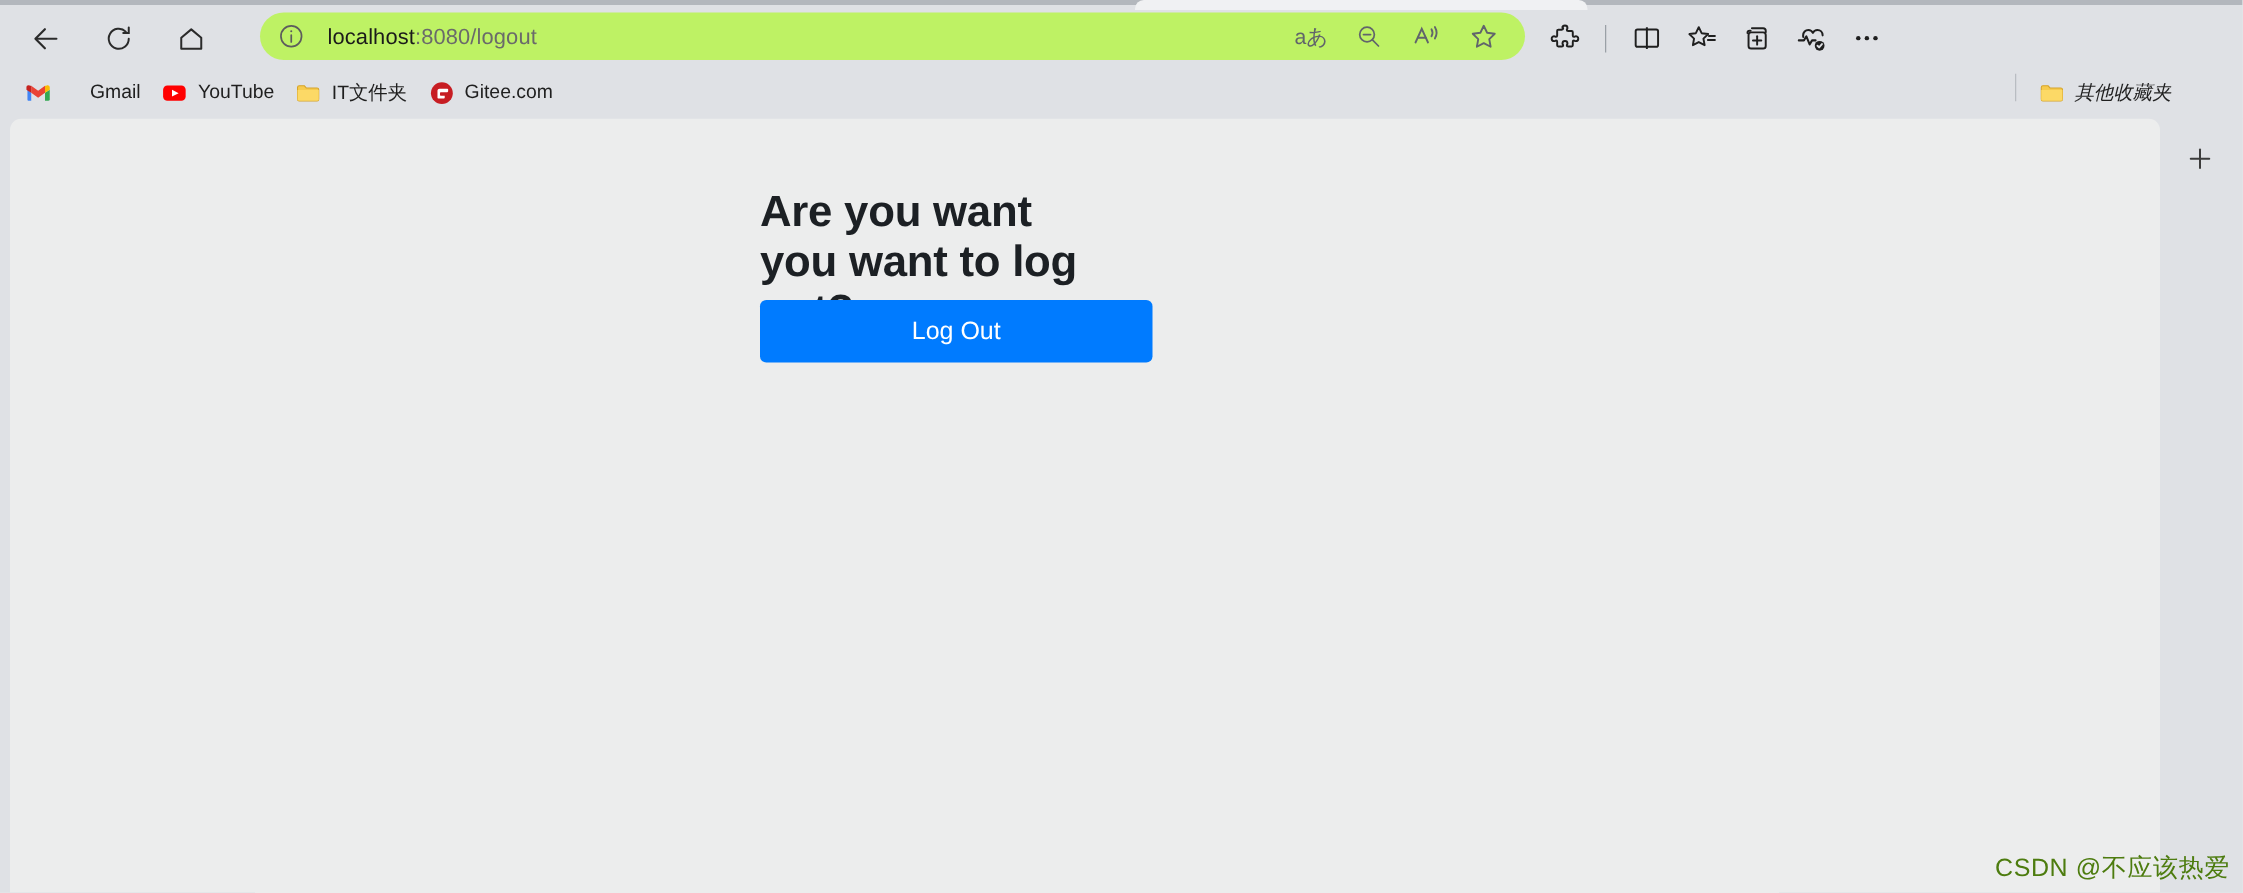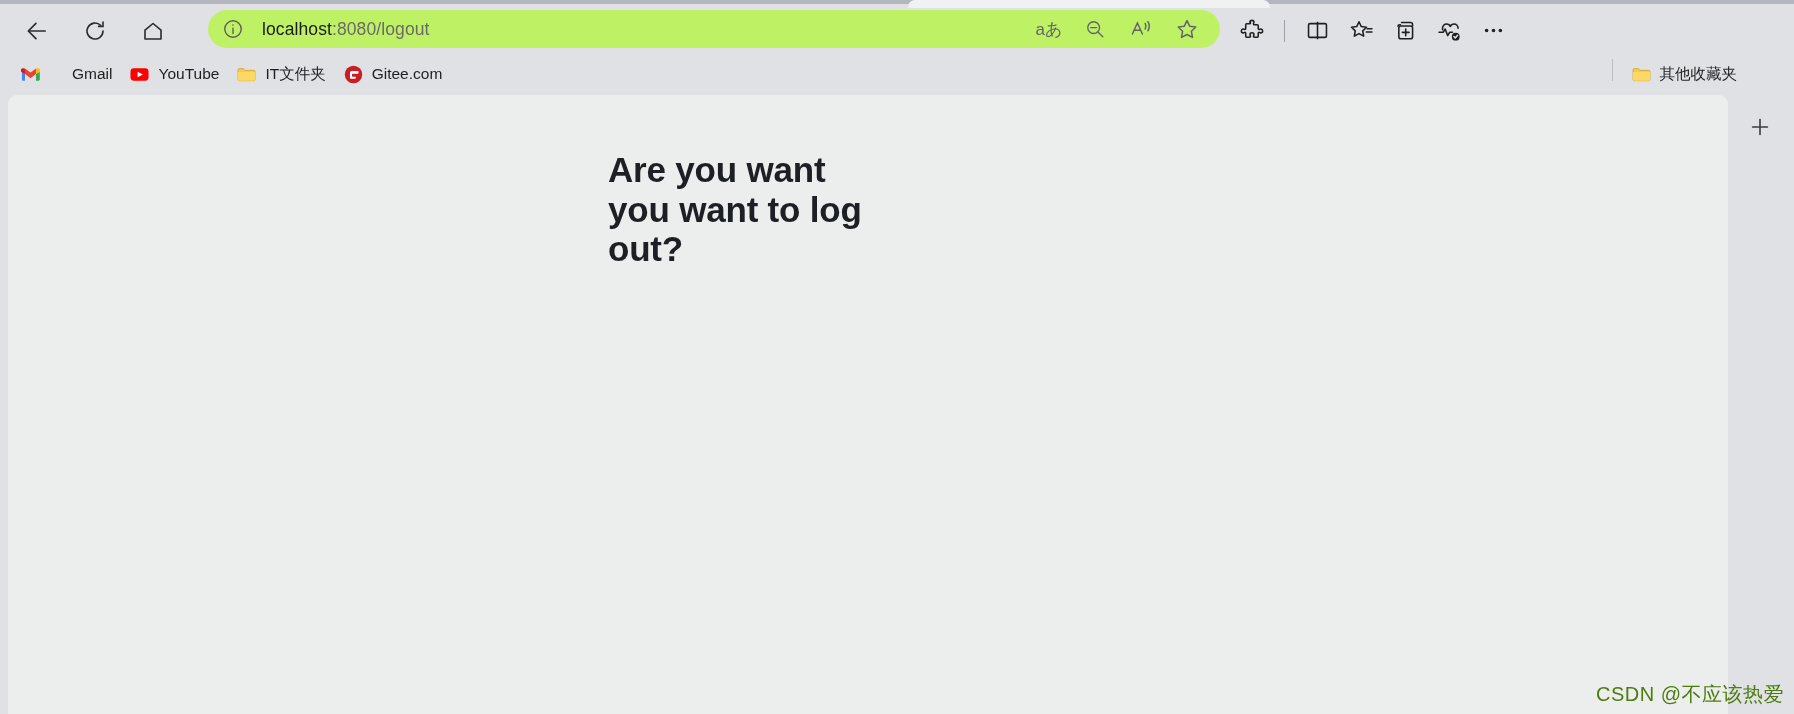--- a/index.html
+++ b/index.html
@@ -147,20 +147,21 @@
   .bm-ico {
     width: 19px; height: 19px;
     display: flex; align-items: center; justify-content: center;
     flex: 0 0 auto;
   }
   .bookmarks-right {
     margin-left: auto;
     display: flex;
     align-items: flex-start;
     margin-right: 48px;
+    font-style: italic;
   }
   .bm-vsep {
     width: 1px; height: 22px;
     background: #b9bdc2;
     margin-right: 10px;
   }
 
   
   .page {
     position: absolute;
@@ -409,20 +410,21 @@
           </svg>
         </span>
         <span class="bm-label">其他收藏夹</span>
       </div>
     </div>
   </div>
 
   <div class="page">
     <div class="content">
       <div class="headline"><span>Are you want you</span> <span>want to log out?</span></div>
+      <button class="logout-btn">Log Out</button>
     </div>
   </div>
 
   <div class="right-rail">
     <div class="rail-plus">
       <svg width="24" height="24" viewBox="0 0 24 24" fill="none" stroke="currentColor" stroke-width="1.6" stroke-linecap="round">
         <line x1="12" y1="4.6" x2="12" y2="19.4"></line>
           <line x1="4.6" y1="12" x2="19.4" y2="12"></line>
       </svg>
     </div>

